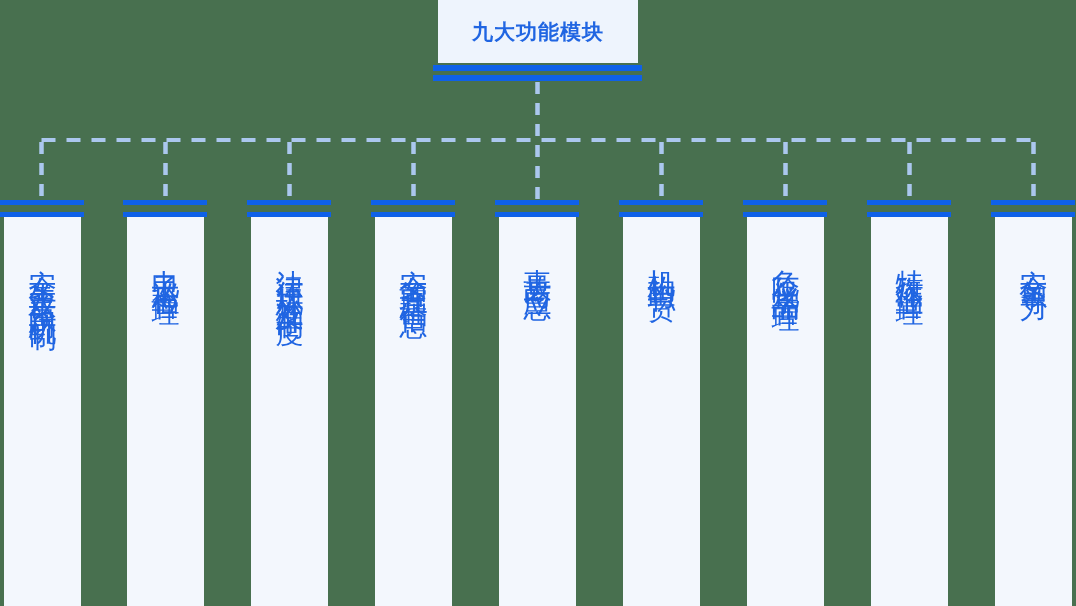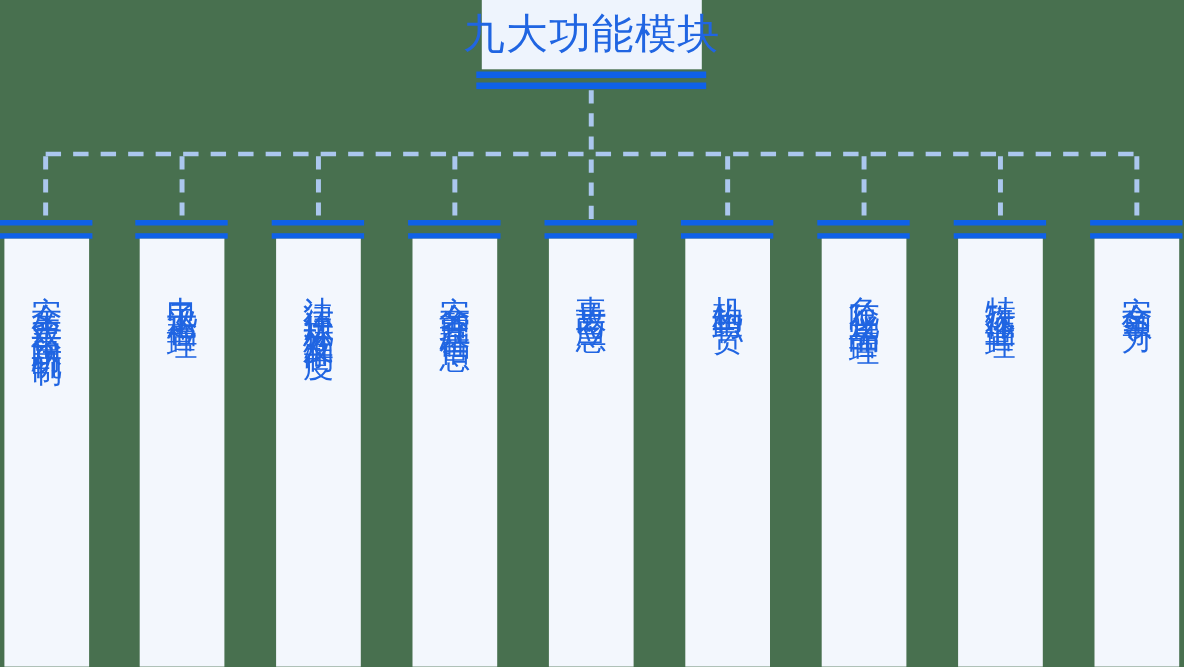--- a/index.html
+++ b/index.html
@@ -23,22 +23,22 @@
     position: absolute;
     left: 438px;
     top: 0;
     width: 200px;
     height: 63px;
     background: var(--node-fill, #eef4fd);
     display: flex;
     align-items: center;
     justify-content: center;
     color: var(--text-blue, #2065e2);
-    font-size: 38px;
-    font-weight: 400;
+    font-size: 21px;
+    font-weight: 700;
     letter-spacing: 1px;
     white-space: nowrap;
   }
   .title-underline {
     position: absolute;
     left: 433px;
     width: 209px;
     height: 6px;
     background: var(--bar-blue, #0f61e8);
   }

